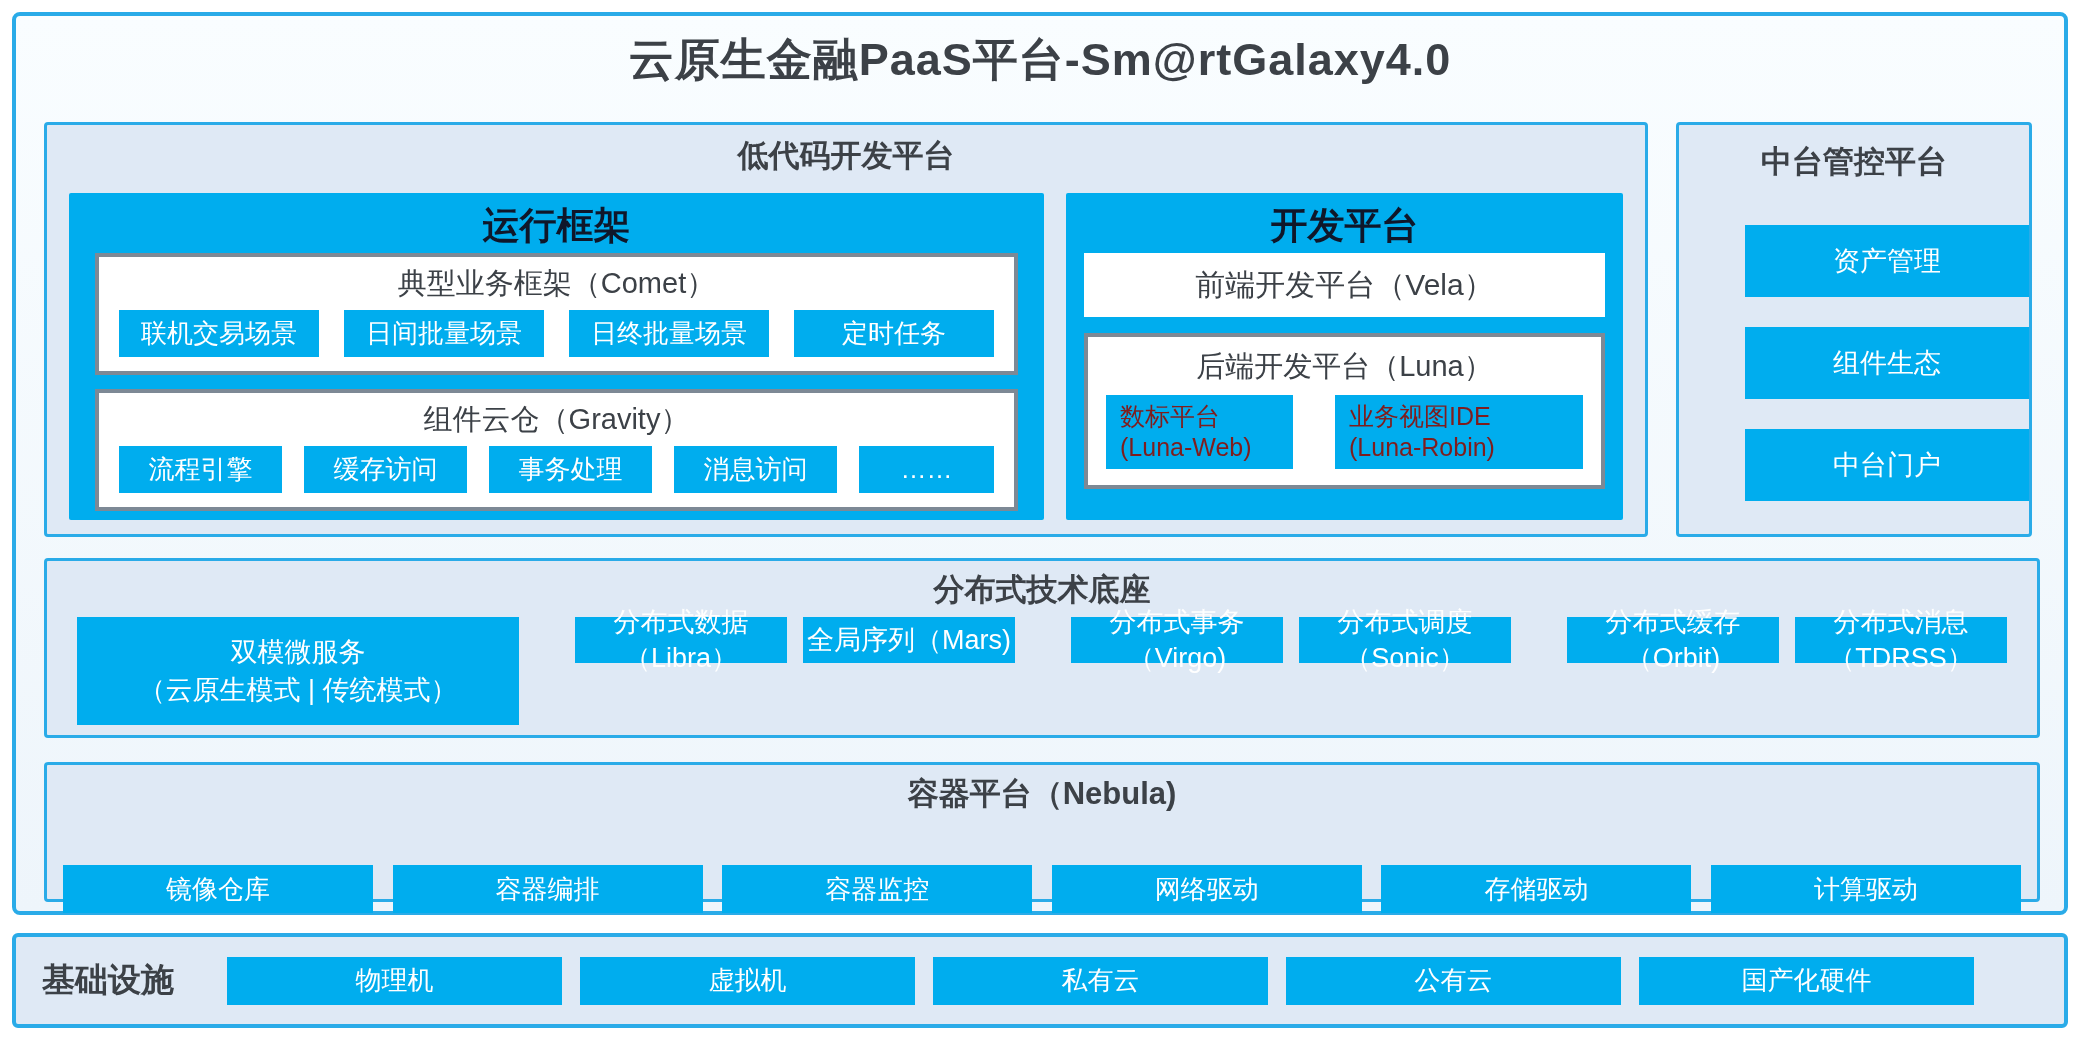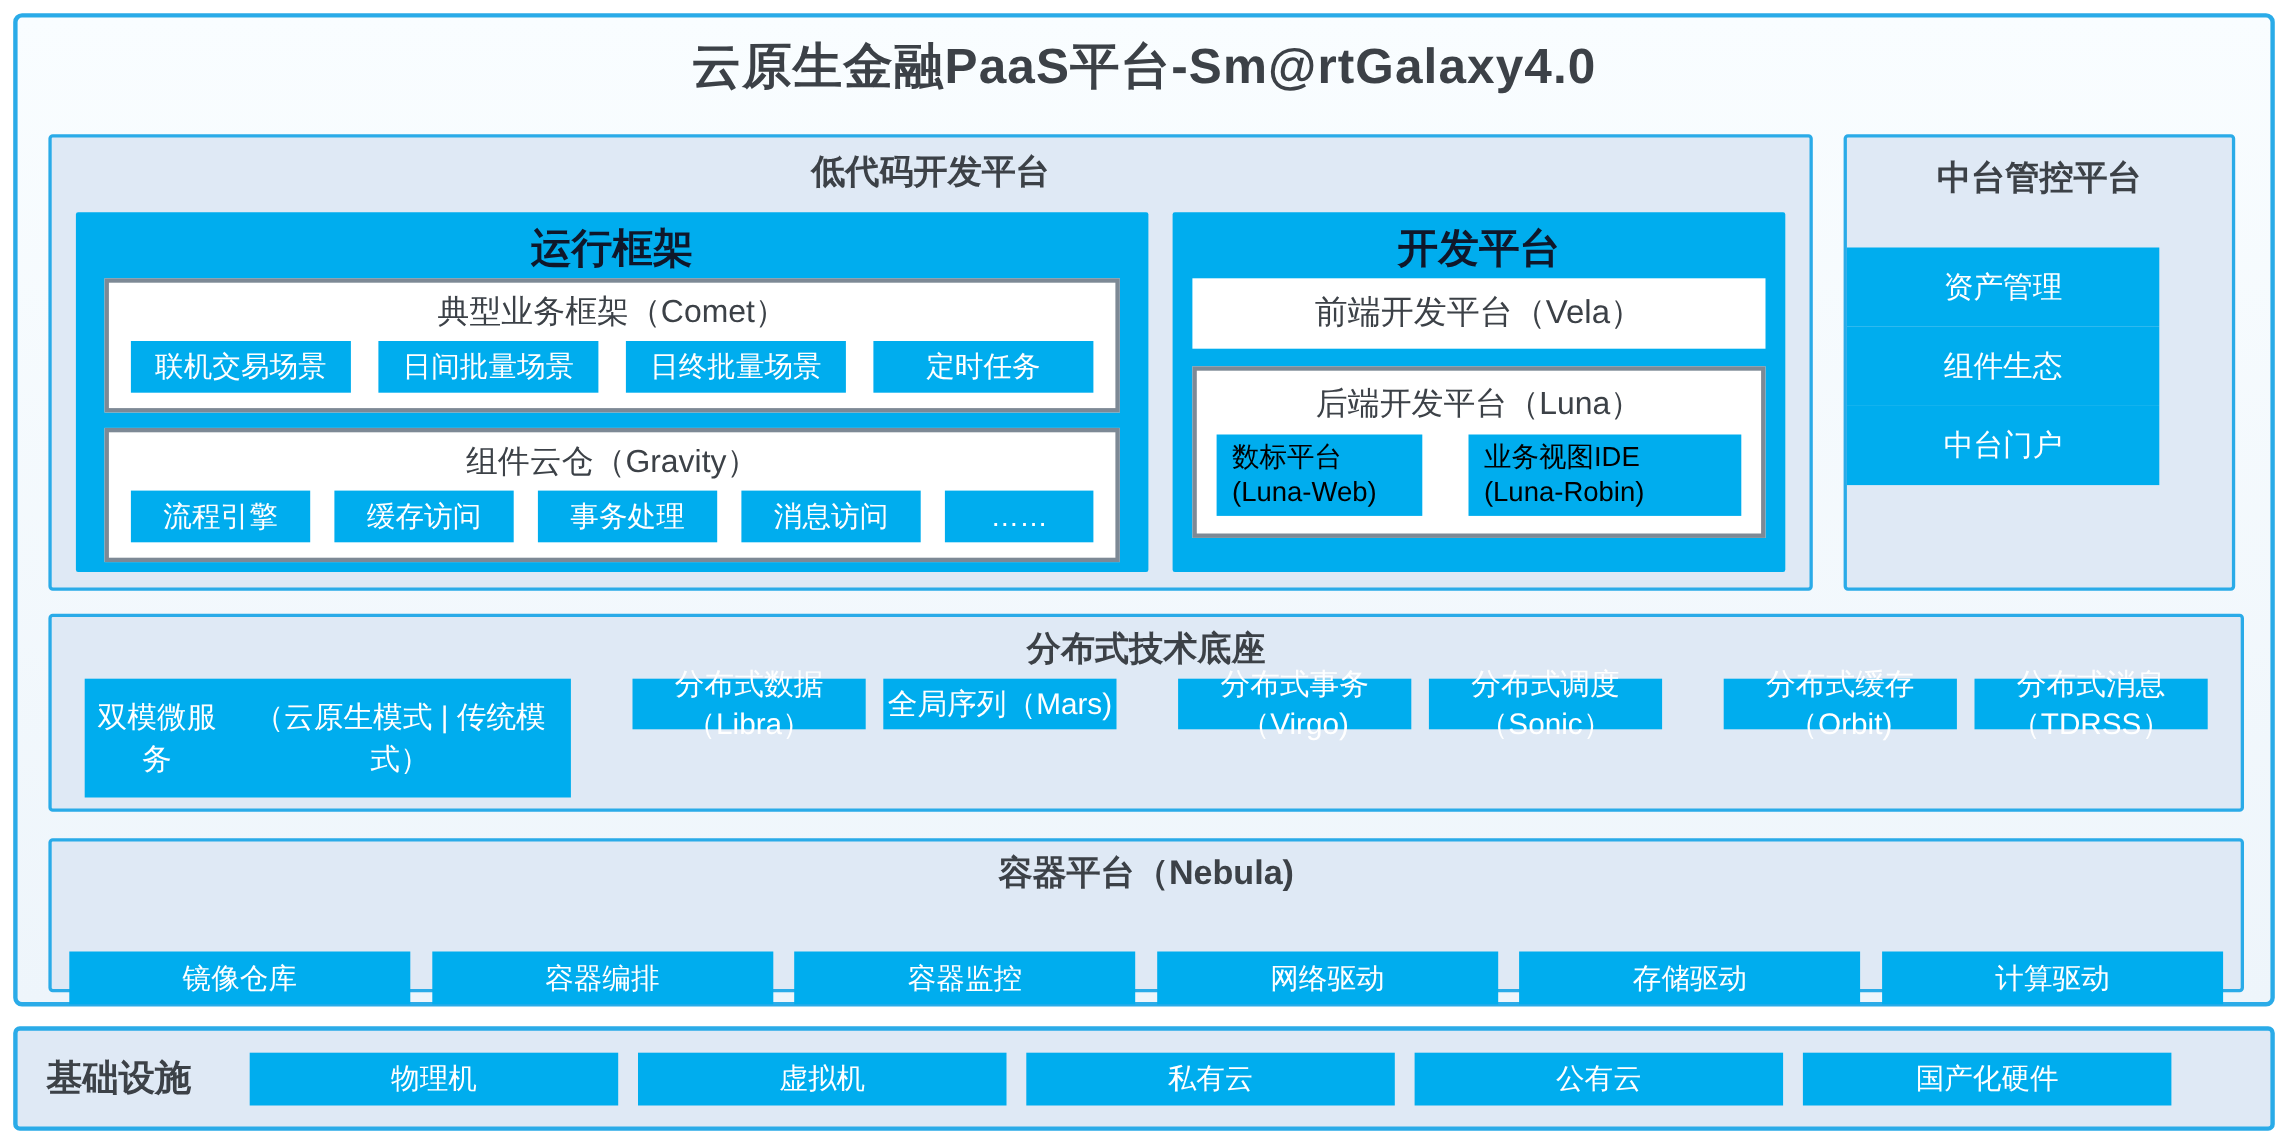--- a/index.html
+++ b/index.html
@@ -42,35 +42,35 @@
   .chip-g{width:163px;}
   .chip-dots{width:135px;}
   .vela{
     background:#fff;margin:0 18px 16px;height:64px;line-height:64px;text-align:center;
     font-size:30px;color:var(--dark_text,#3c4147);font-weight:500;
   }
   .luna{margin:0 18px;}
   .luna .wb-title{font-size:29px;padding:10px 0 8px;}
   .luna-row{display:flex;justify-content:space-between;padding:0 18px 16px;}
   .chip2{
-    box-sizing:border-box;background:var(--blue,#00adee);color:#000000;height:74px;
+    box-sizing:border-box;background:var(--blue,#00adee);color:#7f1d1d;height:74px;
     display:flex;flex-direction:column;align-items:flex-start;justify-content:center;
     padding-left:14px;font-size:25px;line-height:31px;text-align:left;
   }
   .chip2.w1{width:187px;}
   .chip2.w2{width:248px;}
-  .midp-chips{margin-top:42px;display:flex;flex-direction:column;align-items:flex-start;}
+  .midp-chips{margin-top:42px;display:flex;flex-direction:column;align-items:flex-end;gap:30px;}
   .midp-chip{width:284px;height:72px;font-size:27px;}
   
   .dist{left:28px;top:542px;width:1996px;height:180px;}
   .dist .panel-h{padding-top:8px;}
   .dist-body{position:absolute;left:30px;right:30px;top:56px;display:flex;justify-content:space-between;}
   .big-chip{
     box-sizing:border-box;width:442px;height:108px;background:var(--blue,#00adee);color:#fff;
-    display:flex;align-items:center;justify-content:center;
+    display:flex;flex-direction:column;align-items:center;justify-content:center;
     font-size:27px;line-height:38px;text-align:center;
   }
   .dist-col{display:flex;flex-direction:row;gap:16px;width:440px;}
   .dist-chip{height:46px;font-size:27px;width:100%;}
   
   .cont{left:28px;top:746px;width:1996px;height:140px;}
   .cont .panel-h{padding-top:8px;}
   .cont-body{position:absolute;left:16px;right:16px;top:64px;display:flex;justify-content:space-between;}
   .cont-chip{width:310px;height:48px;font-size:26px;margin-top:36px;}
   

